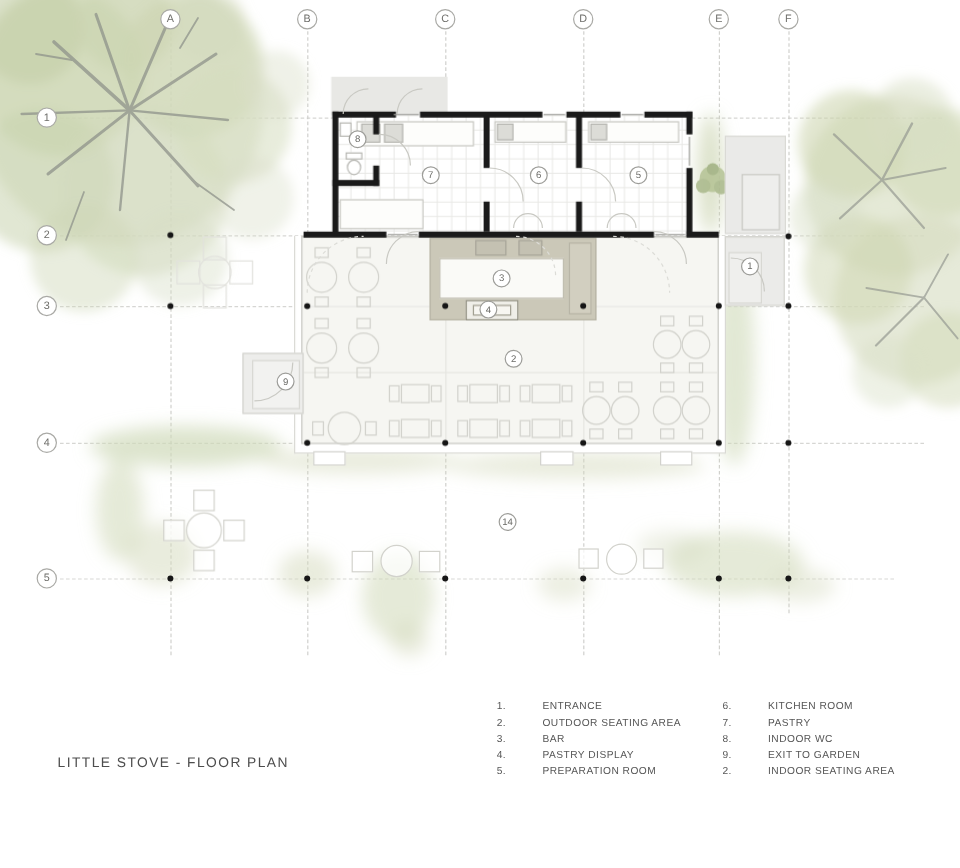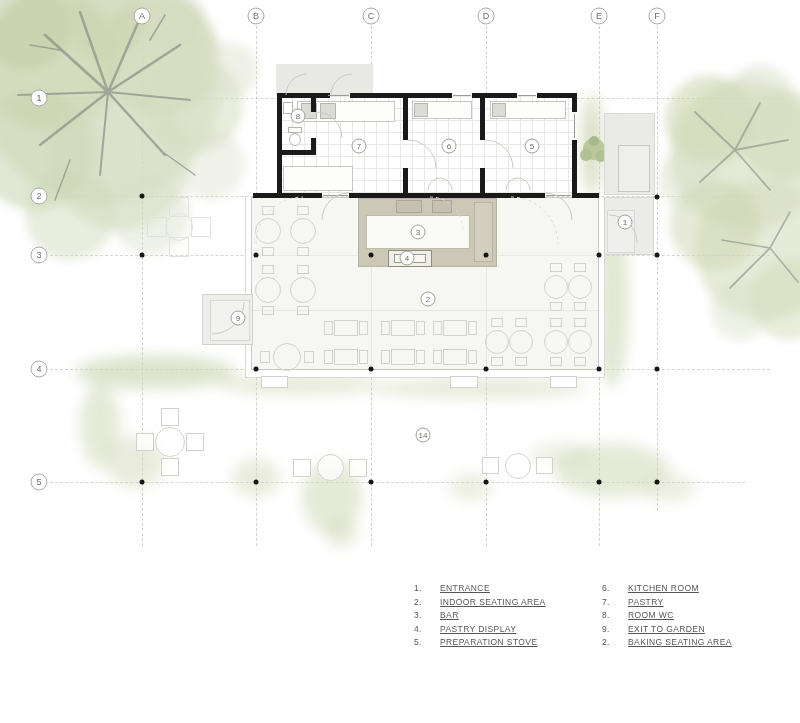--- a/index.html
+++ b/index.html
@@ -28,21 +28,21 @@
          border-radius:9px;background:#fff;color:#6b6b67;font-size:8px;line-height:13px;
          text-align:center;transform:translate(-50%,-50%);z-index:7;}
   .furn{position:absolute;border:1px solid #d2d2cc;background:transparent;z-index:4;}
   .furn.round{border-radius:50%;}
   .faint{border-color:#e2e2dd;}
   .whitefill{background:rgba(255,255,255,.75);}
   
   .legend-col{position:absolute;z-index:8;}
   .legend-row{display:flex;align-items:baseline;height:13.5px;}
   .lnum{width:18px;text-align:left;font-size:8.5px;color:#565656;letter-spacing:.3px;}
-  .llabel{margin-left:8px;font-size:8.5px;color:#565656;letter-spacing:.4px;text-decoration:underline;}
+  .llabel{margin-left:20px;font-size:8.5px;color:#565656;letter-spacing:.4px;}
   .title{position:absolute;left:48px;top:630px;font-size:11.5px;color:#4d4d4d;
          letter-spacing:1.2px;z-index:8;}
 </style>
 </head>
 <body>
 
 <div class="stage">
 
   <svg class="layer" width="800" height="723" style="z-index:1">
     <defs>
@@ -350,51 +350,52 @@
     <span class="badge" style="left:423px;top:435px">14</span>
   </div>
 
   <div class="legend-col" style="left:414px;top:583px" id="legend-col1">
       <div class="legend-row">
         <span class="lnum">1.</span>
         <span class="llabel">ENTRANCE</span>
       </div>
       <div class="legend-row">
         <span class="lnum">2.</span>
-        <span class="llabel">INDOOR SEATING AREA</span>
+        <span class="llabel">OUTDOOR SEATING AREA</span>
       </div>
       <div class="legend-row">
         <span class="lnum">3.</span>
         <span class="llabel">BAR</span>
       </div>
       <div class="legend-row">
         <span class="lnum">4.</span>
         <span class="llabel">PASTRY DISPLAY</span>
       </div>
       <div class="legend-row">
         <span class="lnum">5.</span>
-        <span class="llabel">PREPARATION STOVE</span>
+        <span class="llabel">PREPARATION ROOM</span>
       </div>
     </div>
   <div class="legend-col" style="left:602px;top:583px" id="legend-col2">
       <div class="legend-row">
         <span class="lnum">6.</span>
         <span class="llabel">KITCHEN ROOM</span>
       </div>
       <div class="legend-row">
         <span class="lnum">7.</span>
         <span class="llabel">PASTRY</span>
       </div>
       <div class="legend-row">
         <span class="lnum">8.</span>
-        <span class="llabel">ROOM WC</span>
+        <span class="llabel">INDOOR WC</span>
       </div>
       <div class="legend-row">
         <span class="lnum">9.</span>
         <span class="llabel">EXIT TO GARDEN</span>
       </div>
       <div class="legend-row">
         <span class="lnum">2.</span>
-        <span class="llabel">BAKING SEATING AREA</span>
+        <span class="llabel">INDOOR SEATING AREA</span>
       </div>
     </div>
 
+  <div class="title">LITTLE STOVE - FLOOR PLAN</div>
 </div>
 
 </body></html>

